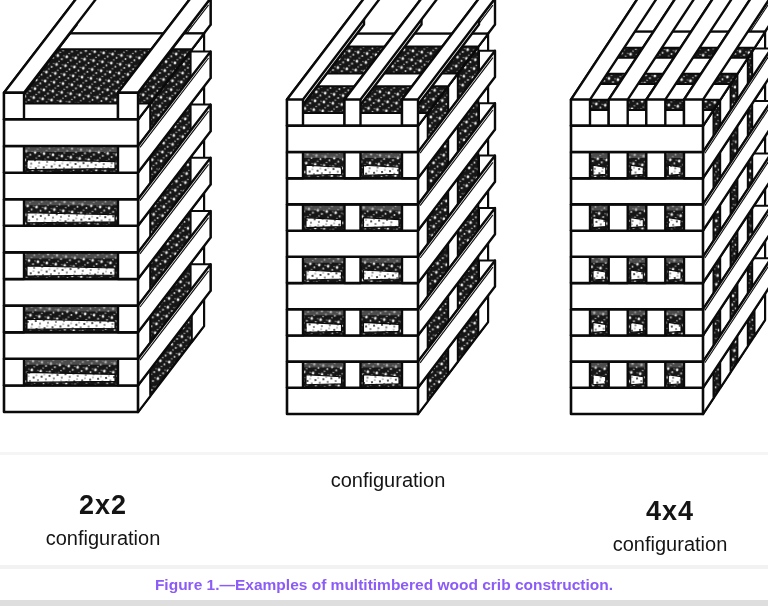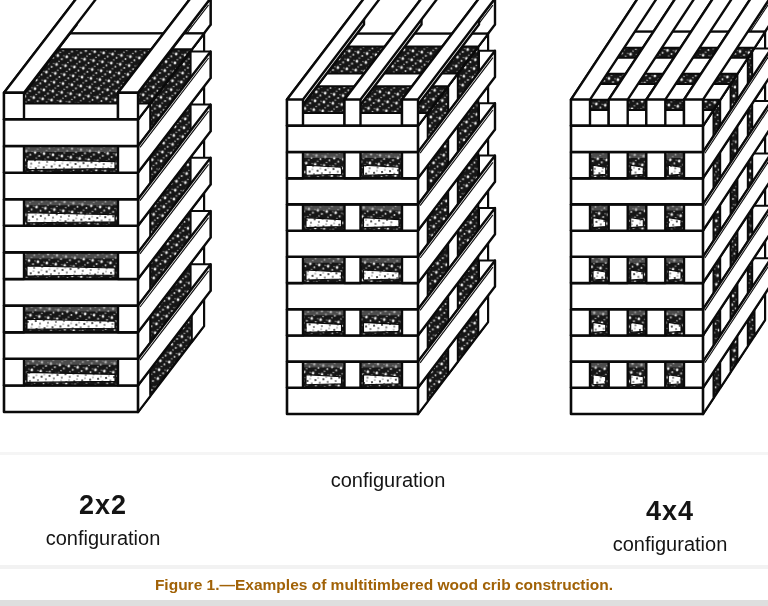--- a/index.html
+++ b/index.html
@@ -6,21 +6,21 @@
   .page{position:relative;width:768px;height:606px;background:#ffffff;overflow:hidden;
         font-family:"Liberation Sans",sans-serif;color:#141414;}
   .figsvg{position:absolute;left:0;top:0;}
   .crib-label{position:absolute;text-align:center;line-height:1;}
   .crib-label .size{font-size:27px;font-weight:bold;letter-spacing:1px;margin-bottom:9px;margin-top:24px;}
   .crib-label .conf{font-size:20px;font-weight:normal;letter-spacing:0px;}
   #lb0{left:0px;top:468px;width:206px;}
   #lb1{left:285px;top:470px;width:206px;}
   #lb2{left:567px;top:474px;width:206px;}
   .caption{position:absolute;left:0;top:576px;width:768px;text-align:center;
-           font-size:15.5px;font-weight:bold;letter-spacing:0px;color:#a16207;}
+           font-size:15.5px;font-weight:bold;letter-spacing:0px;color:#8b5cf6;}
   .streak{position:absolute;background:#000;pointer-events:none;}
   #streak1{left:0;top:565px;width:768px;height:4px;opacity:0.05;}
   #streak2{left:0;top:452px;width:768px;height:3px;opacity:0.04;}
   #bottom-strip{left:0;top:600px;width:768px;height:6px;background:#b5b5b5;opacity:0.45;}
 </style>
 </head>
 <body>
 
 <div class="page">
 

